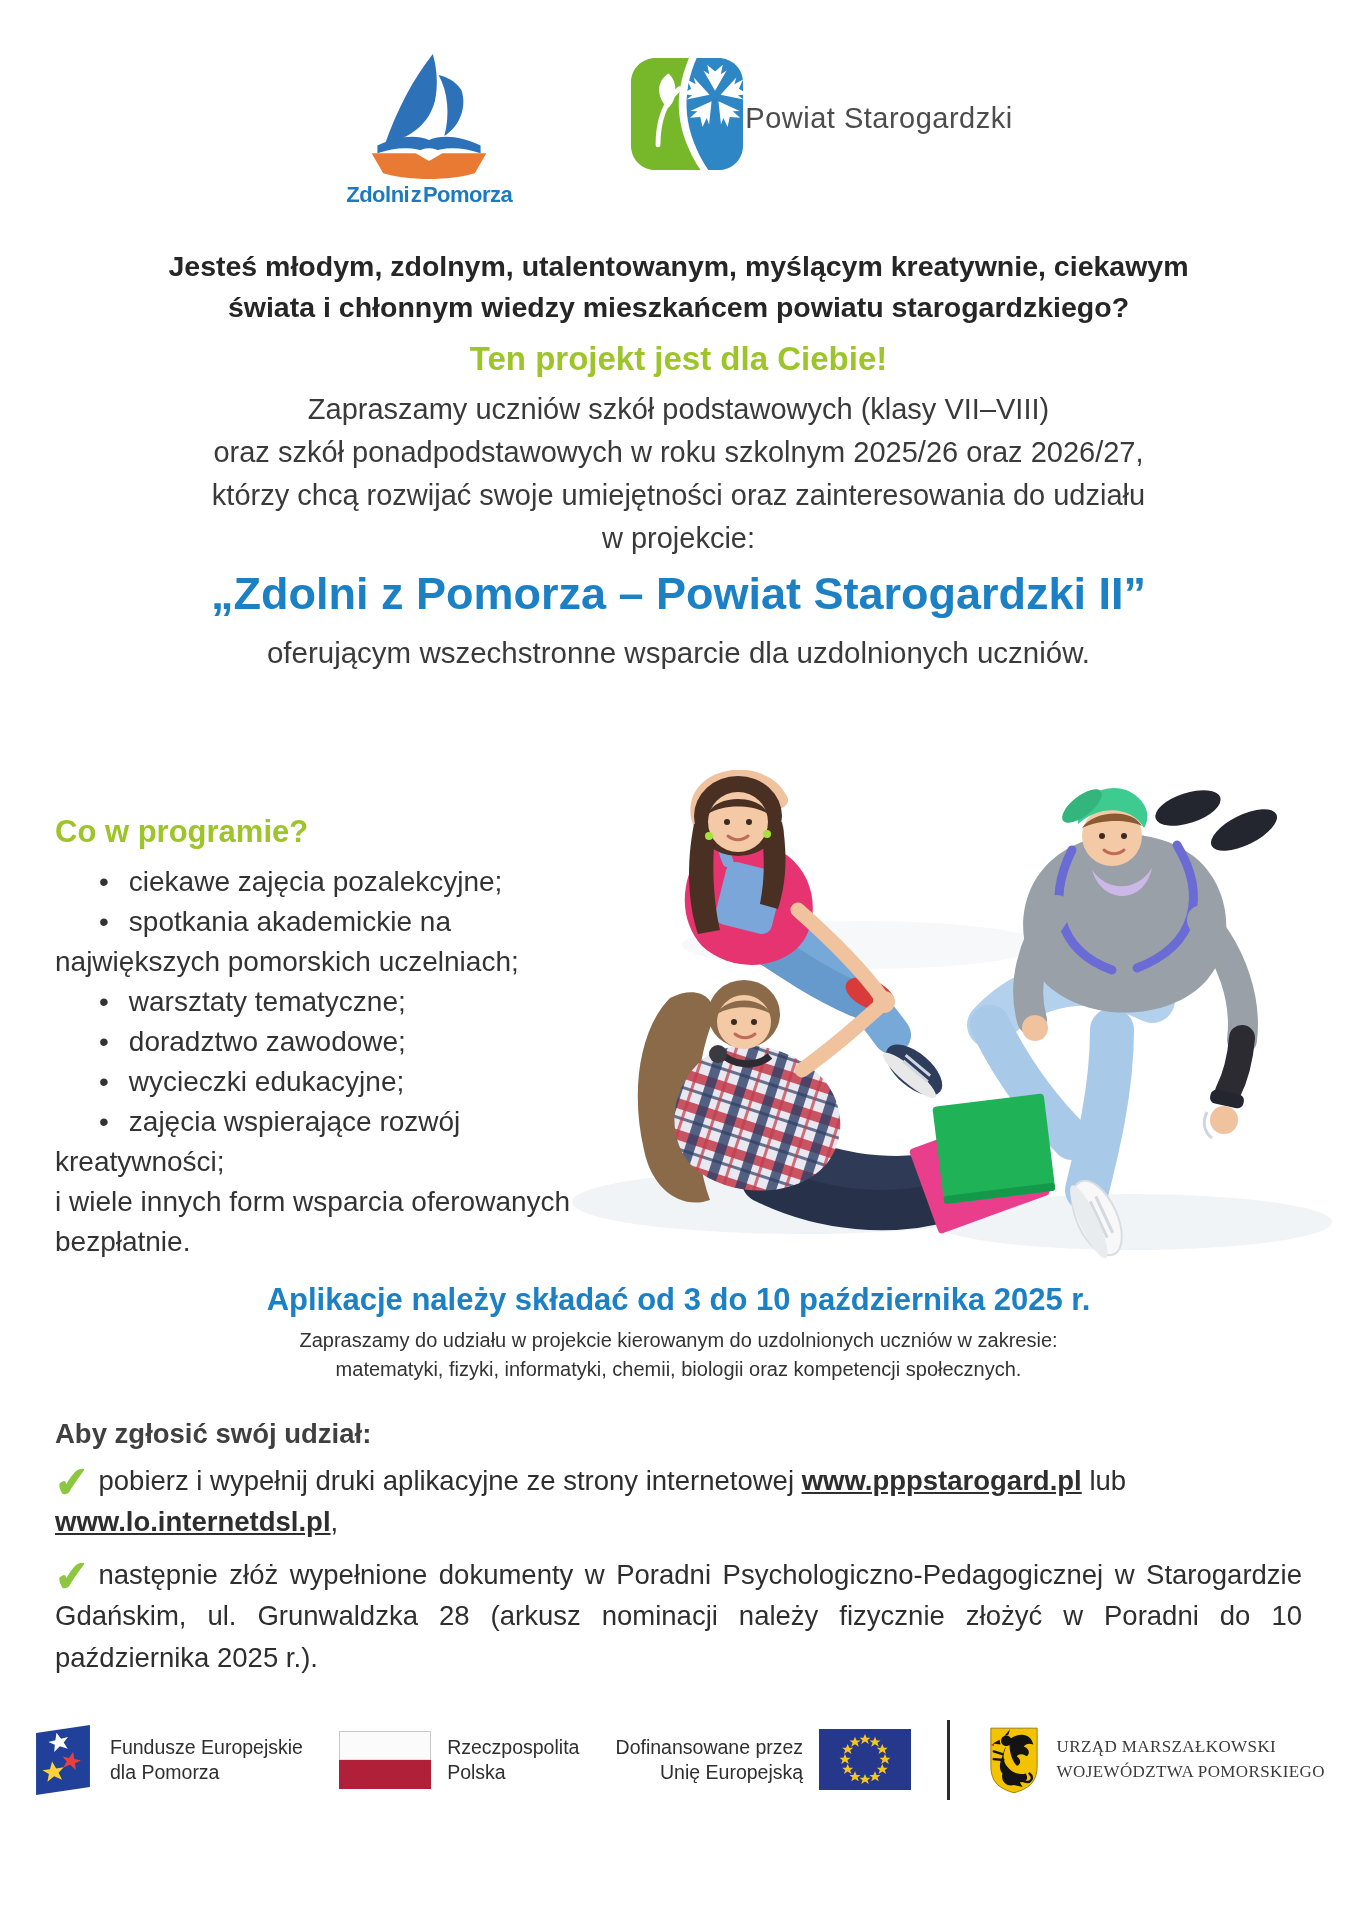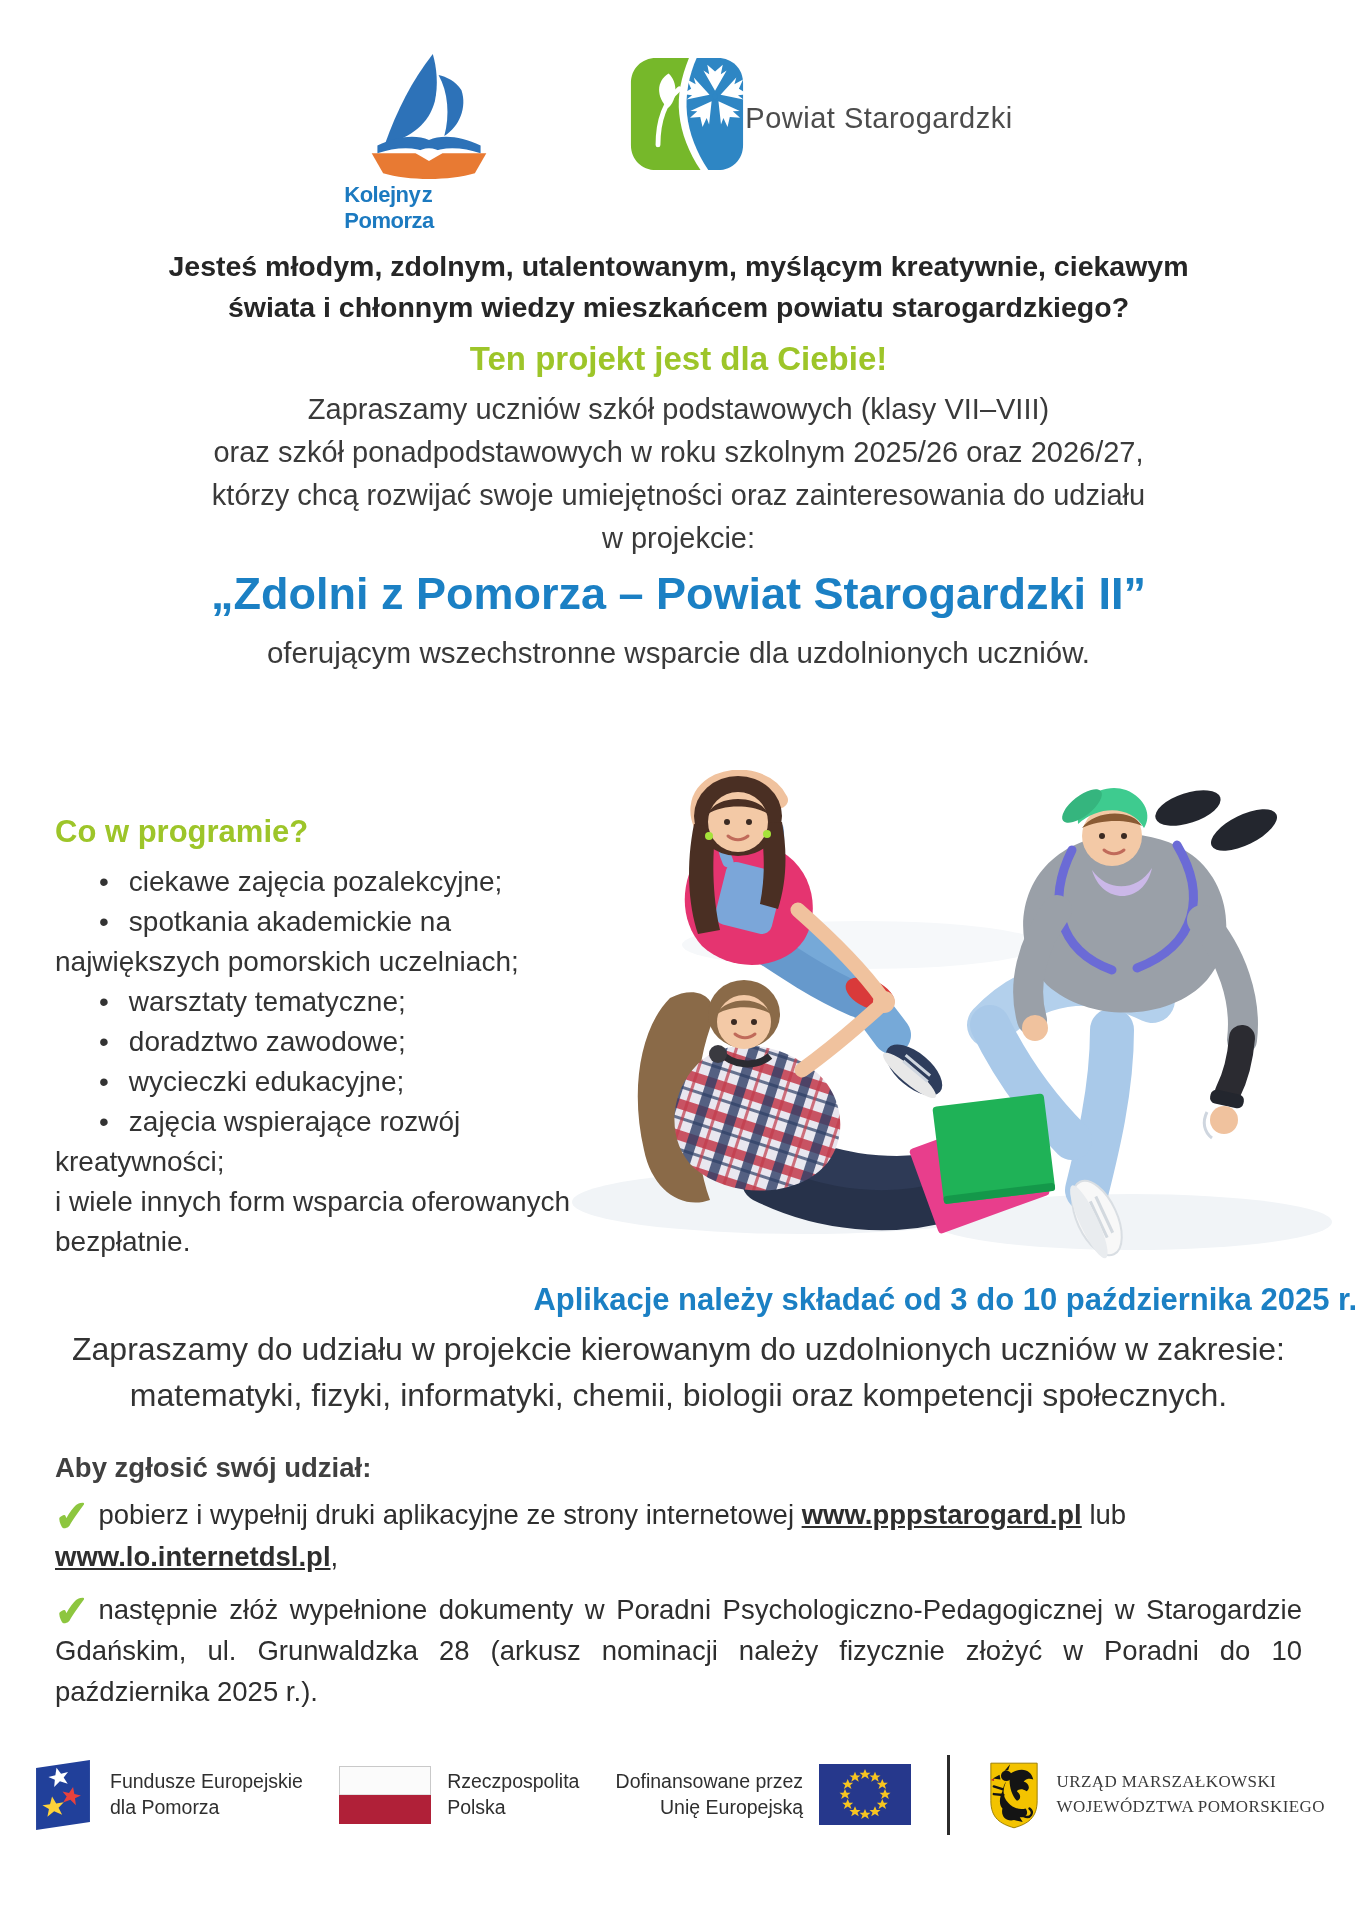--- a/index.html
+++ b/index.html
@@ -23,22 +23,22 @@
 
   .program-section { position:relative; height:600px; }
   .photo { position:absolute; right:0; top:100px; width:805px; height:500px; }
   .program-left { position:absolute; left:55px; top:144px; width:558px; }
   .program-heading { color:#9dc529; font-weight:bold; font-size:31px; margin-bottom:12px; }
   .program-list { list-style:none; font-size:28px; line-height:1.43; color:#333; }
   .program-list li { text-indent:44px; }
   .program-list .dot { padding-right:20px; }
   .program-note { font-size:28px; line-height:1.43; color:#333; }
 
-  .deadline { text-align:right; font-weight:bold; font-size:31px; color:#1b80c4; margin-top:12px; }
-  .scope { text-align:center; font-size:32px; line-height:1.45; color:#333; margin-top:8px; white-space:pre-line; }
+  .deadline { text-align:center; font-weight:bold; font-size:31px; color:#1b80c4; margin-top:12px; }
+  .scope { text-align:center; font-size:20px; line-height:1.45; color:#333; margin-top:8px; white-space:pre-line; }
 
   .apply { margin:34px 55px 0; }
   .apply-heading { font-weight:bold; font-size:27.5px; color:#404040; }
   .step { font-size:27.5px; line-height:1.5; color:#2e2e2e; margin-top:10px; }
   .step2 { text-align:justify; margin-top:12px; }
   .check { color:#8dc63f; font-size:40px; font-weight:bold; display:inline-block; transform:rotate(-8deg) skewX(-6deg); margin-right:10px; vertical-align:-6px; line-height:0; }
   .site { font-weight:bold; text-decoration:underline; color:#2e2e2e; cursor:pointer; }
   .next-step { font-weight:bold; font-size:27px; color:#1f1f1f; margin:28px 55px 0; }
 
   .footer { display:flex; align-items:center; justify-content:space-between; margin:26px 32px 0; height:112px; }
@@ -56,21 +56,21 @@
   <div class="logos">
     <div class="zdolni">
       <svg viewBox="0 0 140 134">
         <path d="M74,2 C52,30 36,62 24,96 C52,90 70,74 76,52 C80,34 78,16 74,2Z" fill="#2d72b8"></path>
         <path d="M80,24 C90,42 92,66 86,88 C102,78 110,58 104,40 C98,30 88,26 80,24Z" fill="#2d72b8"></path>
         <path d="M16,98 C36,88 56,86 70,92 L70,106 C54,98 34,100 16,106Z" fill="#2d72b8"></path>
         <path d="M124,98 C104,88 84,86 70,92 L70,106 C86,98 106,100 124,106Z" fill="#2d72b8"></path>
         <path d="M10,106 L130,106 L118,127 C92,135 48,135 22,127Z" fill="#e87a33"></path>
         <path d="M56,106 C64,99 76,99 84,106 L70,114Z" fill="#ffffff"></path>
       </svg>
-      <div class="zdolni-text">Kolejny z Pomorza</div>
+      <div class="zdolni-text">Zdolni z Pomorza</div>
     </div>
     <div class="powiat">
       <svg class="crest" viewBox="0 0 120 120">
         <path d="M28,2 H62 C54,22 50,40 52,60 C54,80 62,100 74,118 H28 C13,118 2,107 2,92 V28 C2,13 13,2 28,2Z" fill="#76b82a"></path>
         <path d="M70,2 H92 C107,2 118,13 118,28 V92 C118,107 107,118 92,118 H82 C70,100 62,80 60,60 C58,40 62,20 70,2Z" fill="#2e86c4"></path>
         <path d="M30,92 C30,68 36,48 52,34" stroke="#ffffff" stroke-width="5" fill="none" stroke-linecap="round"></path>
         <path d="M40,54 C28,42 28,26 41,18 C51,27 50,46 40,54Z" fill="#ffffff"></path>
         <g transform="translate(89,42)" fill="#ffffff">
           <polygon points="0,-6 -12,-27 -6,-23 -8,-33 0,-26 8,-33 6,-23 12,-27"></polygon>
           <polygon points="0,-6 -12,-27 -6,-23 -8,-33 0,-26 8,-33 6,-23 12,-27" transform="rotate(72)"></polygon>

